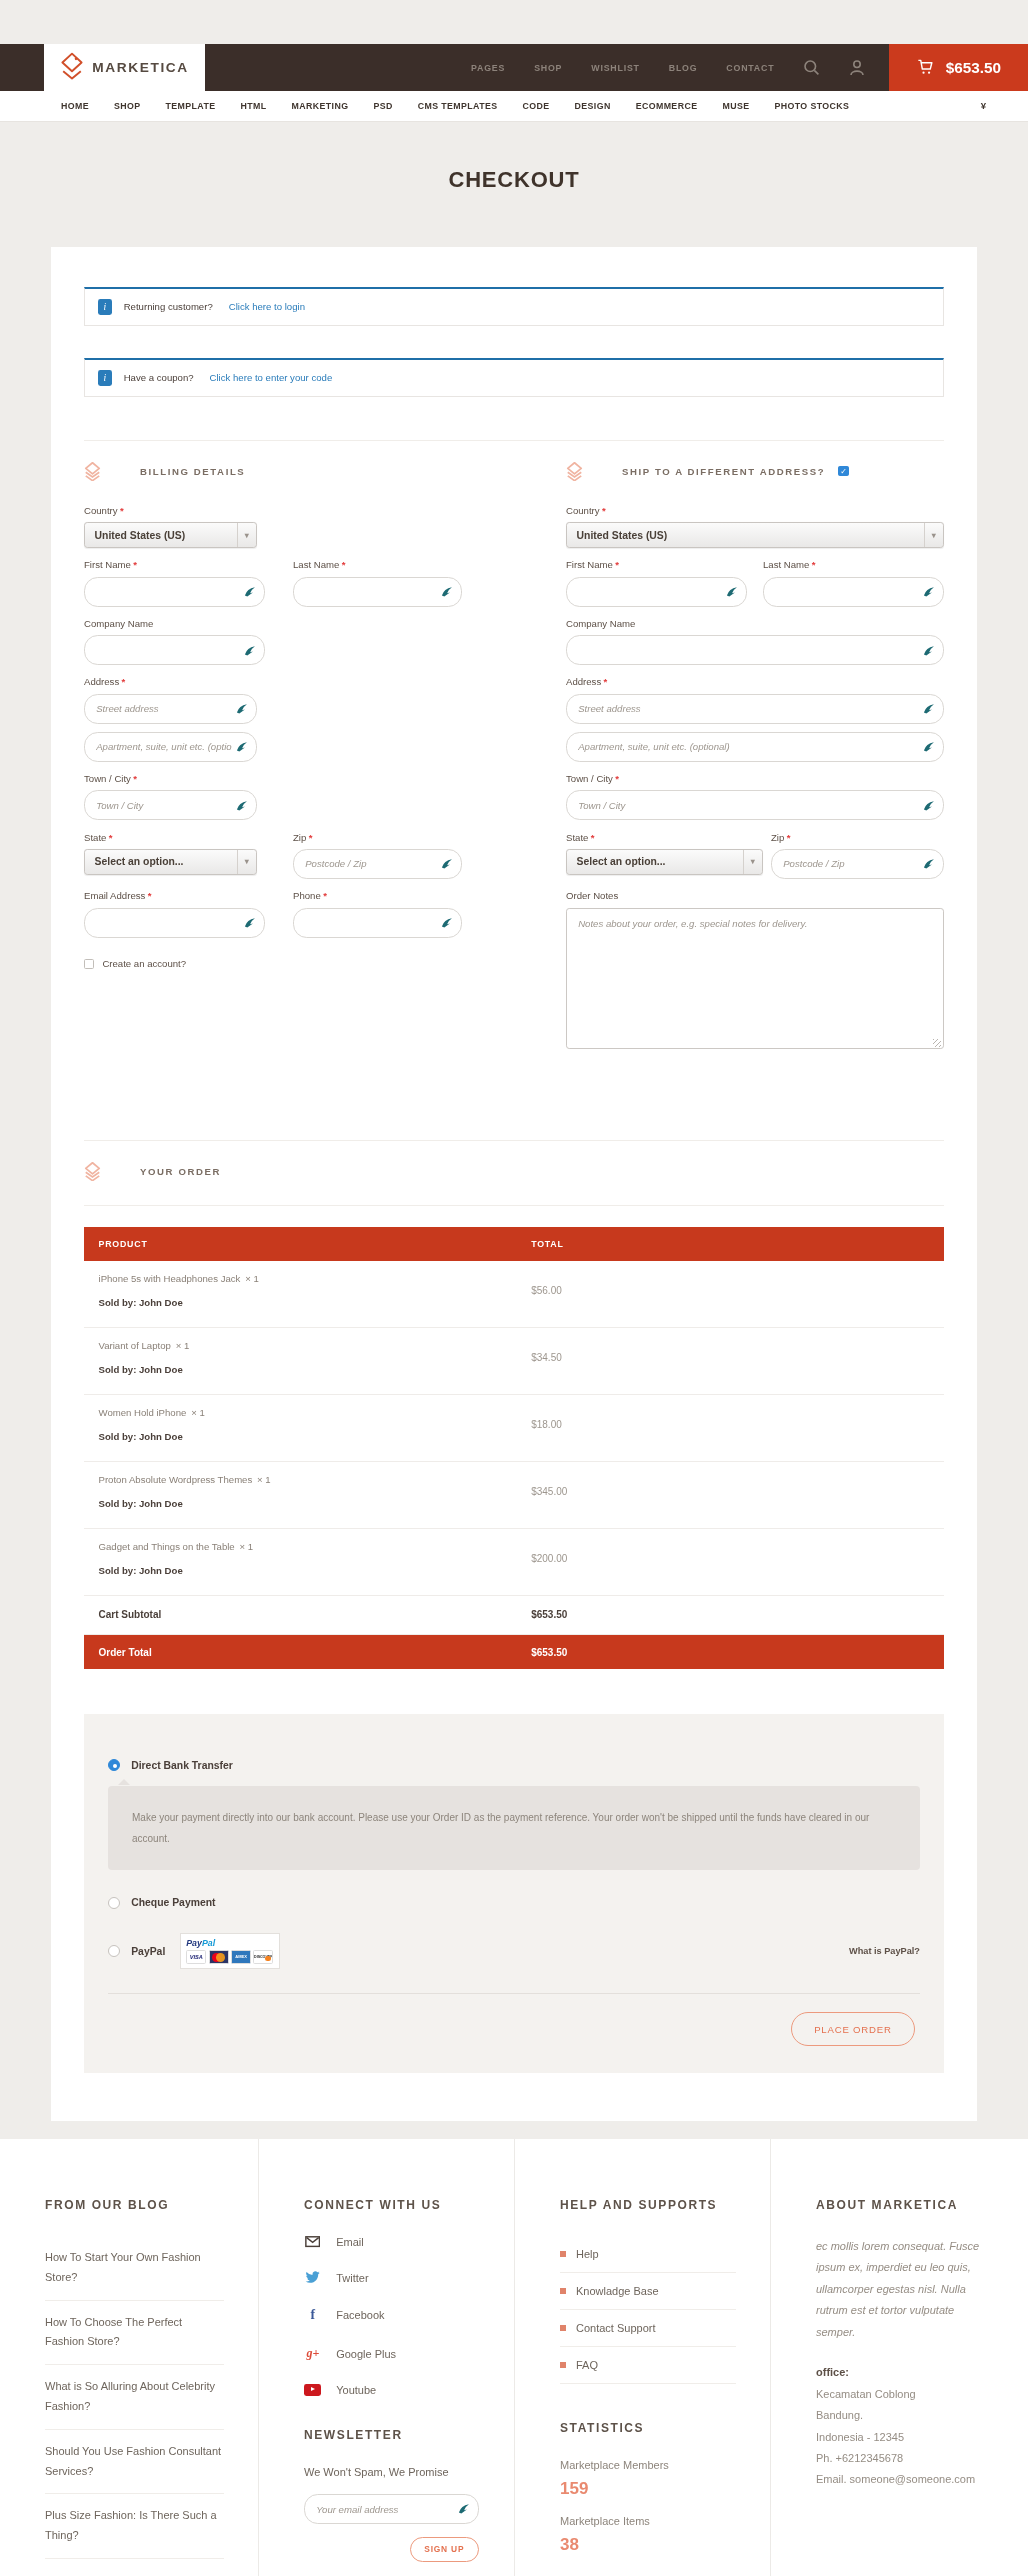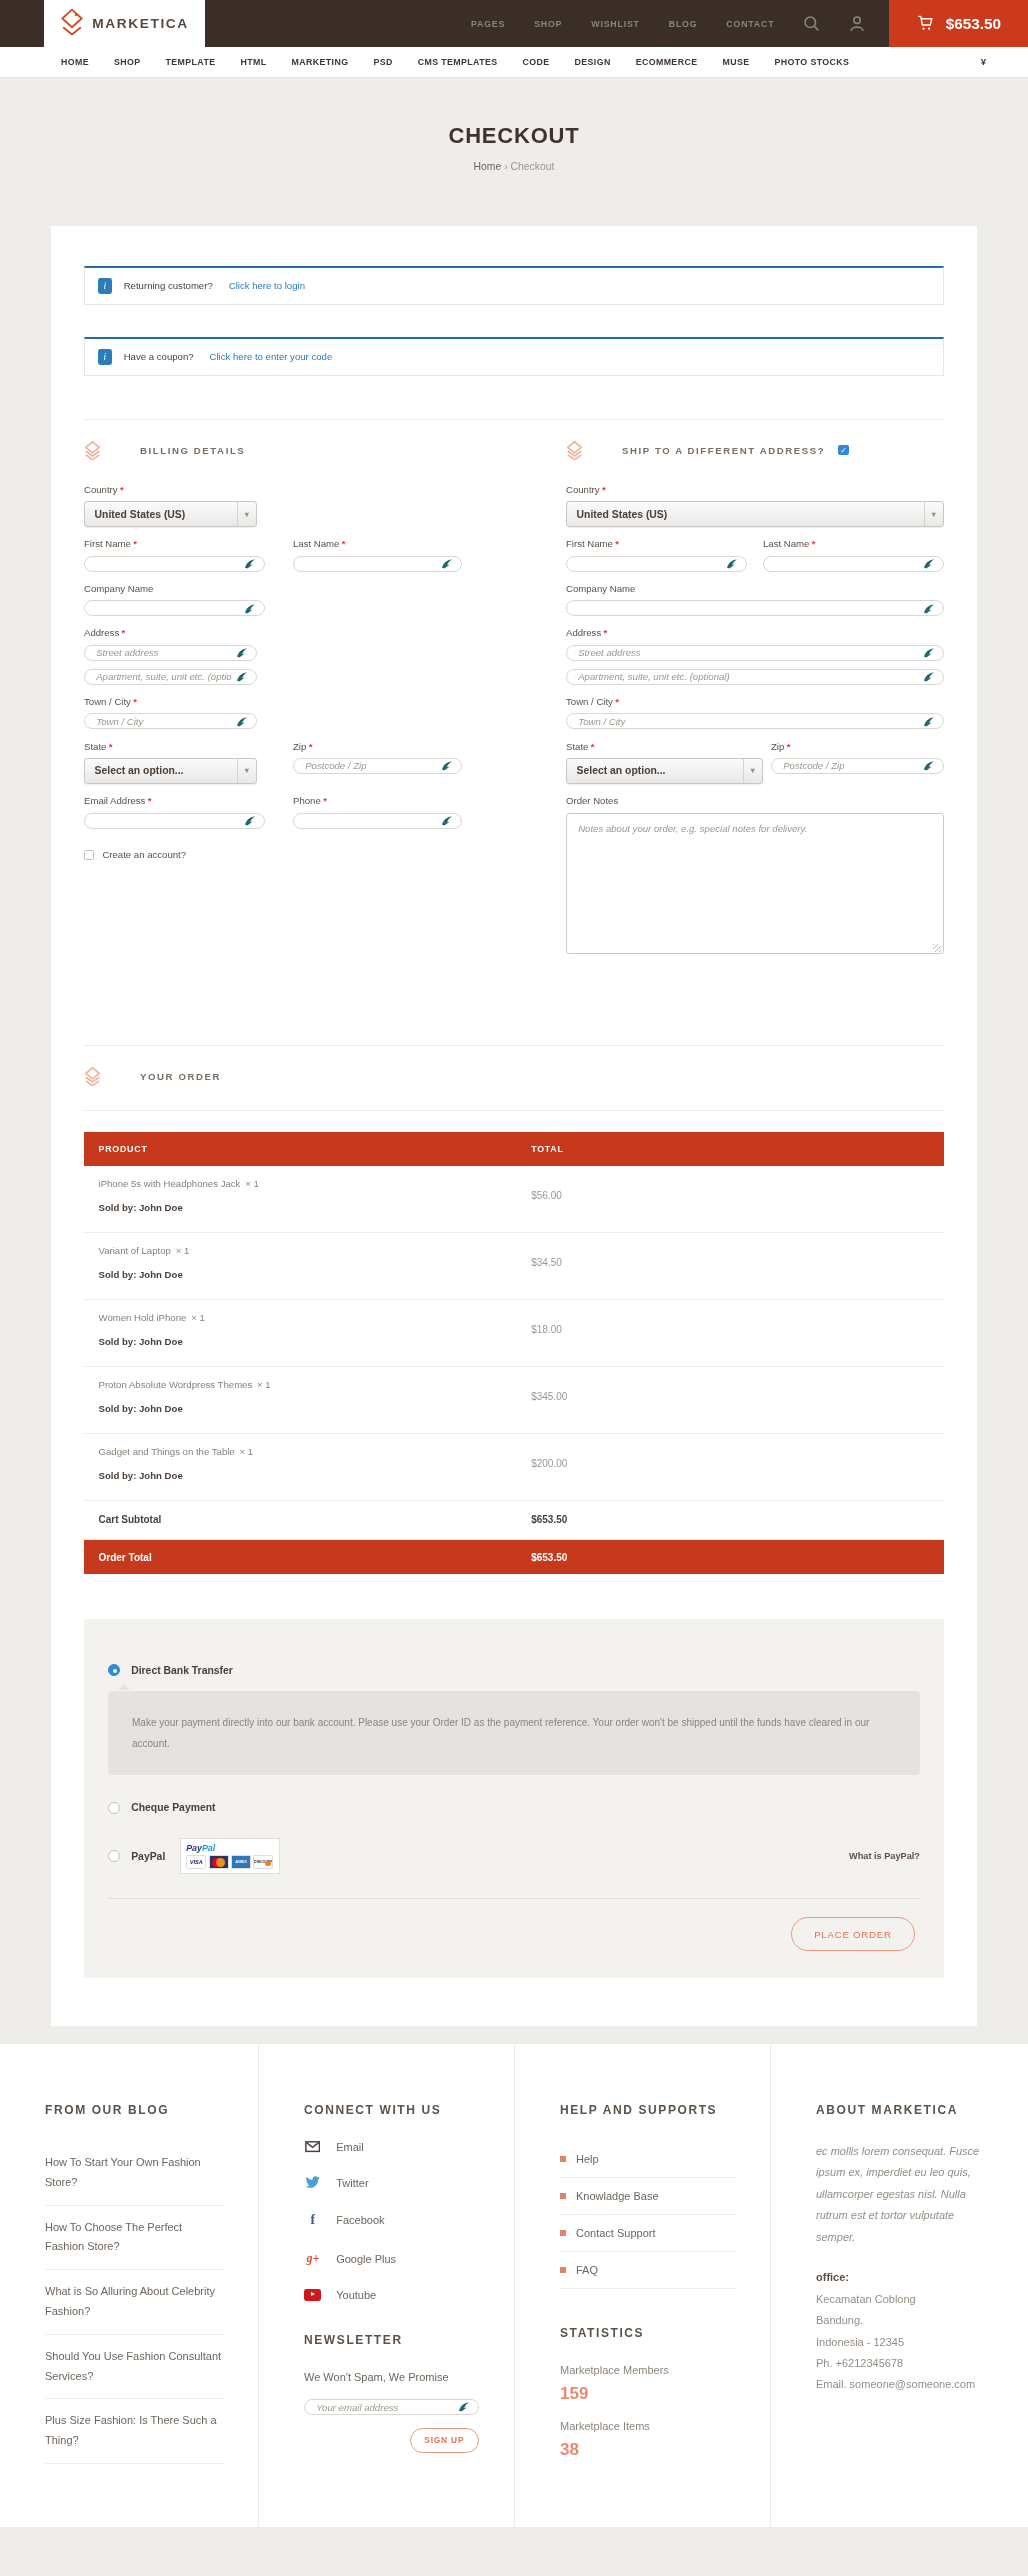--- a/index.html
+++ b/index.html
@@ -1,20 +1,20 @@
 <!DOCTYPE html>
 <html style="font-size:13px"><head>
 <meta charset="utf-8">
 <style>
   * { margin:0; padding:0; box-sizing:border-box; }
   body { width:1028px; background:#efedea; font-family:"Liberation Sans",sans-serif; color:#4a3f39; }
   a { text-decoration:none; }
 
   
-  .topbar { position:relative; height:47px; background:#3b2e29; display:flex; align-items:center; }
+  .topbar { position:relative; height:47px; background:#3b2e29; display:flex; align-items:center;margin-top:44px; }
   .logo-box { position:absolute; left:44px; top:0; width:161px; height:47px; background:#fff; display:flex; align-items:center; justify-content:center; gap:8px; }
   .brand { font-size:13.7px; font-weight:bold; letter-spacing:1.6px; color:#564a41; }
   .top-nav { margin-left:auto; display:flex; align-items:center; gap:29px; }
   .top-link { color:#8d837b; font-size:8.8px; font-weight:bold; letter-spacing:0.8px; cursor:pointer; }
   .hicon { display:flex; align-items:center; cursor:pointer; }
   .cart-btn { background:#cb3a1d; height:47px; display:flex; align-items:center; gap:10.4px; padding:0 27px; margin-left:24px; color:#fff; font-size:15.3px; font-weight:bold; cursor:pointer; }
 
   
   .subnav { background:#fff; display:flex; align-items:center; gap:25px; padding-left:61px; height:30.5px; border-bottom:0.8px solid #e7e4e0; }
   .sub-link { font-size:8.8px; font-weight:bold; letter-spacing:0.4px; color:#3f352e; cursor:pointer; }
@@ -35,21 +35,21 @@
 
   .hr { border-top:0.8px solid #f0ede9; }
   .sec-head { display:flex; align-items:center; gap:13px; padding:21px 0 24px; }
   .sec-title { font-size:9.6px; font-weight:bold; letter-spacing:1.6px; color:#7a6d63;padding-left:26px; }
 
   .form-cols { display:flex; gap:104px; }
   .fcol { width:378px; }
   .field { margin-bottom:11.2px; }
   .flabel { font-size:9.6px; color:#5d5047; margin-bottom:6.4px; display:block; }
   .req { color:#e23b3b; font-weight:bold; margin-left:2.4px; }
-  .pill { height:16px; border:1.6px solid #dad7d3; border-radius:13.7px; display:flex; align-items:center; padding:0 7.2px 0 11.2px; background:#fff; }
+  .pill { height:30px; border:1.6px solid #dad7d3; border-radius:13.7px; display:flex; align-items:center; padding:0 7.2px 0 11.2px; background:#fff; }
   .pill input { border:0; outline:0; flex:1; min-width:0; font-size:9.6px; font-style:italic; color:#6f655c; background:transparent; font-family:inherit; }
   input::placeholder, textarea::placeholder { color:#9d968e; font-style:italic; opacity:1; }
   .dash-icon { flex:none; margin-left:4px; }
   .select { height:26px; background:linear-gradient(#fbfbfb,#e9e8e7); border:0.8px solid #c9c5c1; border-radius:3.2px; display:flex; align-items:center; padding:0 0 0 9.6px; font-size:10.4px; font-weight:bold; color:#4a4038; box-shadow:0 0.8px 0.8px rgba(0,0,0,.07); cursor:pointer; }
   .select .sval { flex:1; overflow:hidden; white-space:nowrap; }
   .select .arr { border-left:0.8px solid #d5d1cd; align-self:stretch; display:flex; align-items:center; padding:0 7.2px; color:#9a938c; }
   .select .arr::after { content:"▾"; font-size:8px; }
   .frow { display:flex; justify-content:space-between; }
   .w215{width:173px} .w225{width:181px} .w210{width:169px} .w245{width:197px} .wfull{width:100%}
   .mt10 { margin-top:8px; }
@@ -186,25 +186,20 @@
   <a class="sub-link">CODE</a>
   <a class="sub-link">DESIGN</a>
   <a class="sub-link">ECOMMERCE</a>
   <a class="sub-link">MUSE</a>
   <a class="sub-link">PHOTO STOCKS</a>
   <span class="currency">¥</span>
 </div>
 
 <div class="page-head">
   <div class="page-title">CHECKOUT</div>
-  <div class="breadcrumb">
-    <a class="home">Home</a>
-    <span>›</span>
-    <span>Checkout</span>
-  </div>
 </div>
 
 <div class="card">
 
   <div class="notice">
     <span class="i-badge">i</span>
     <span>Returning customer?</span>
     <a>Click here to login</a>
   </div>
 

